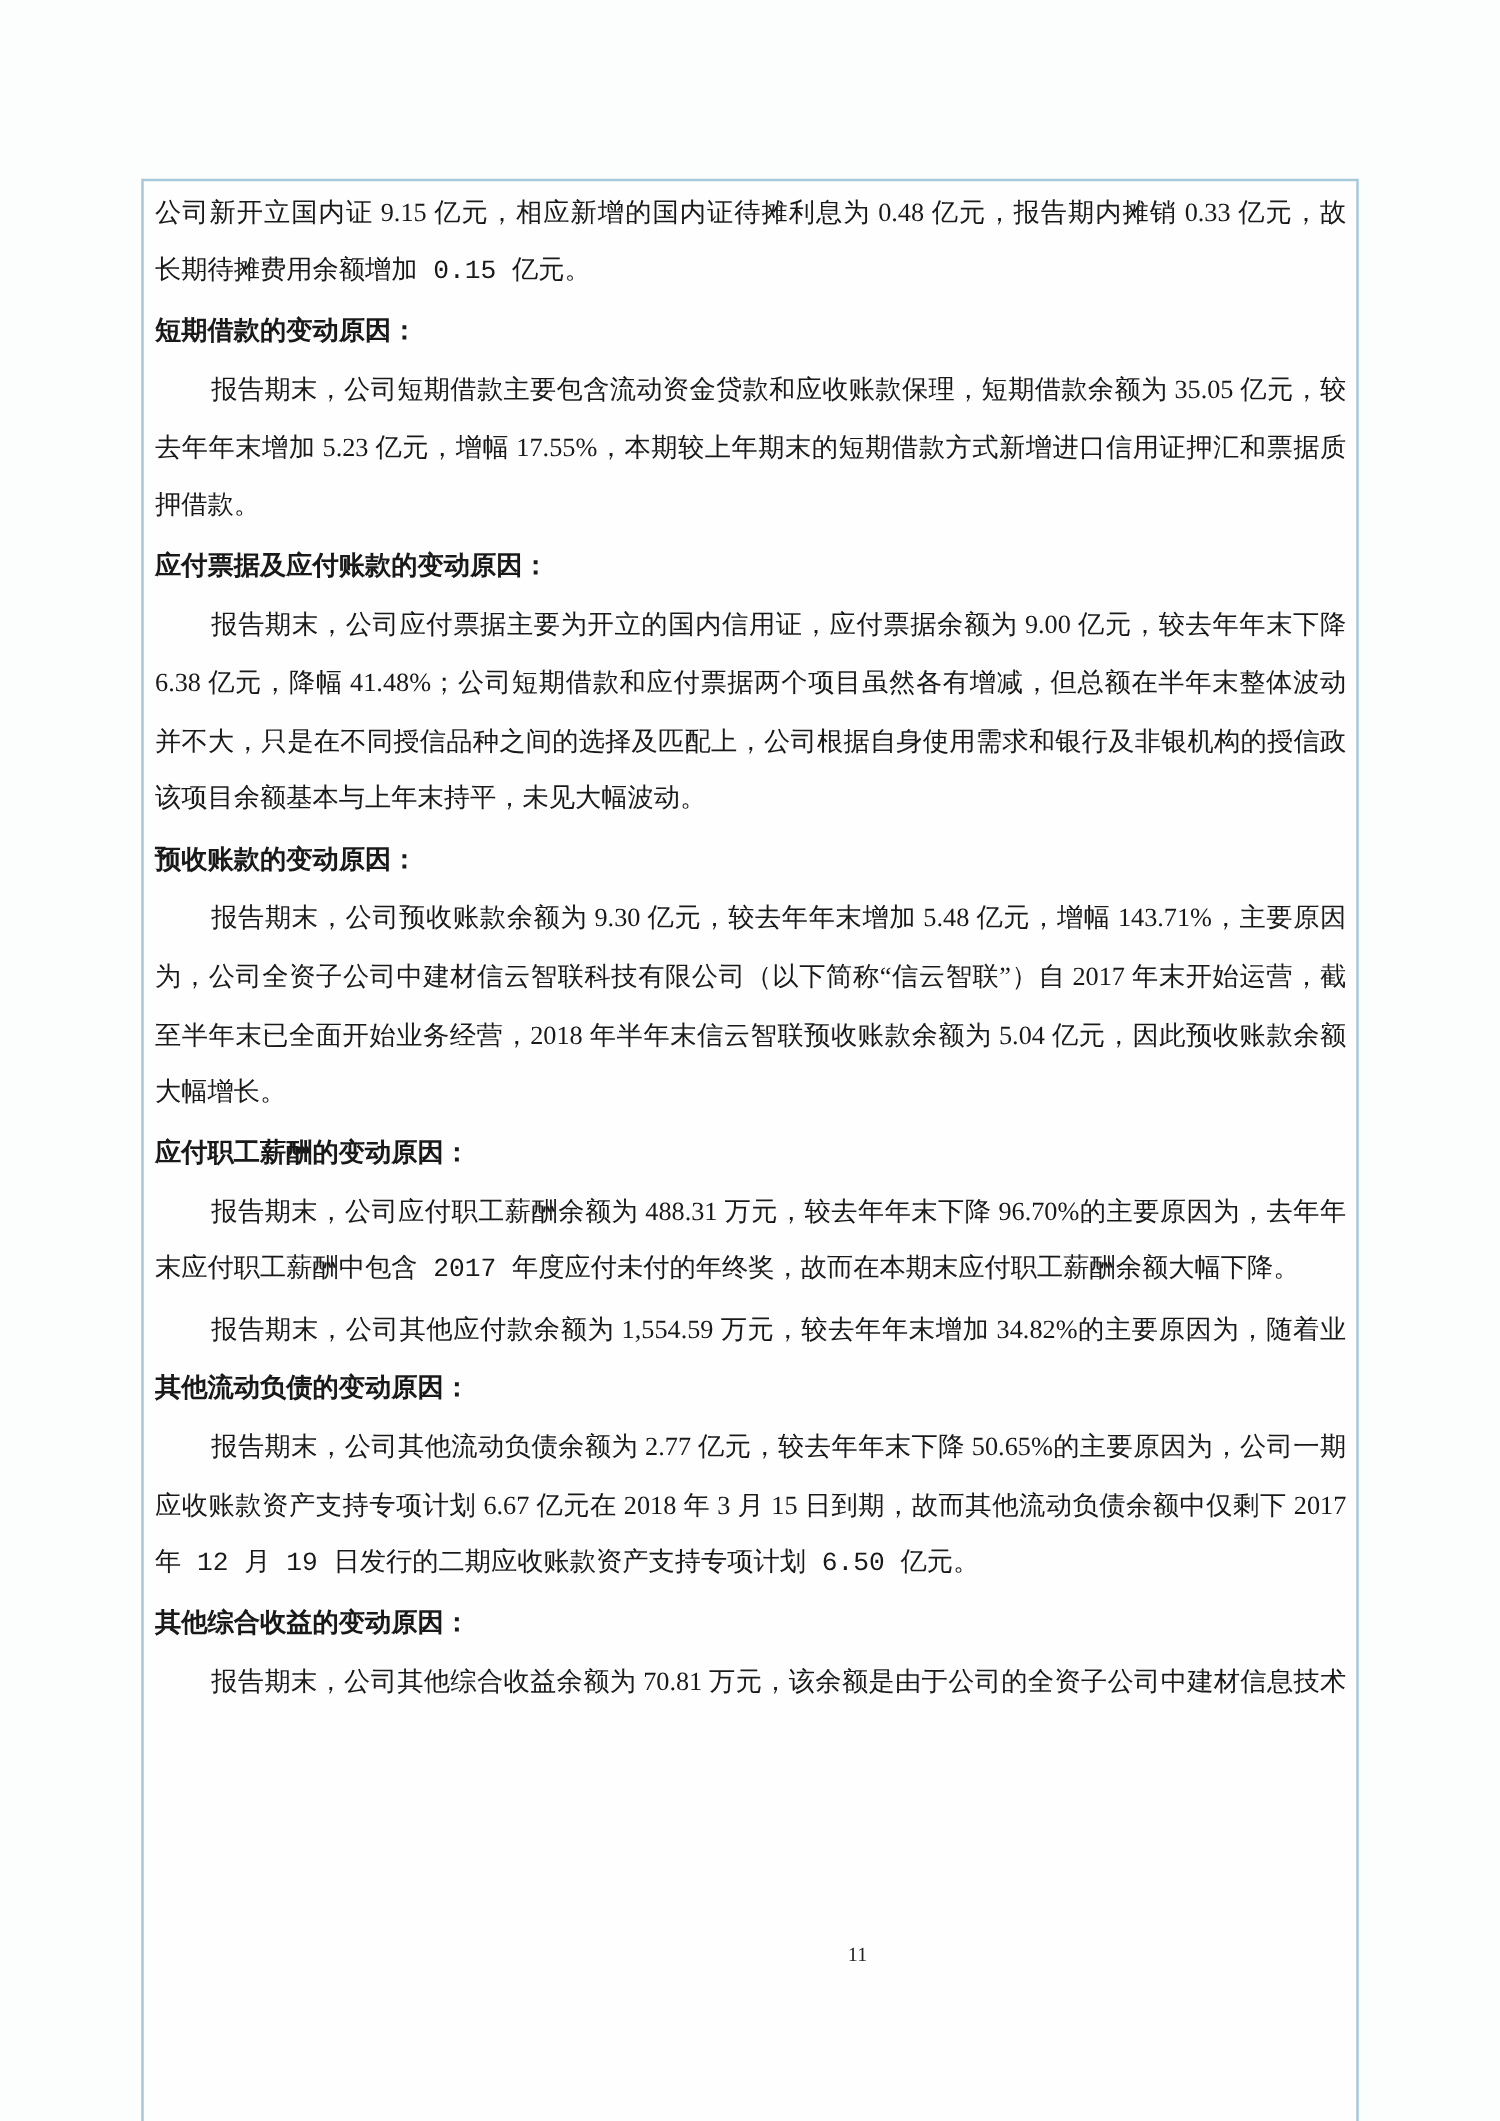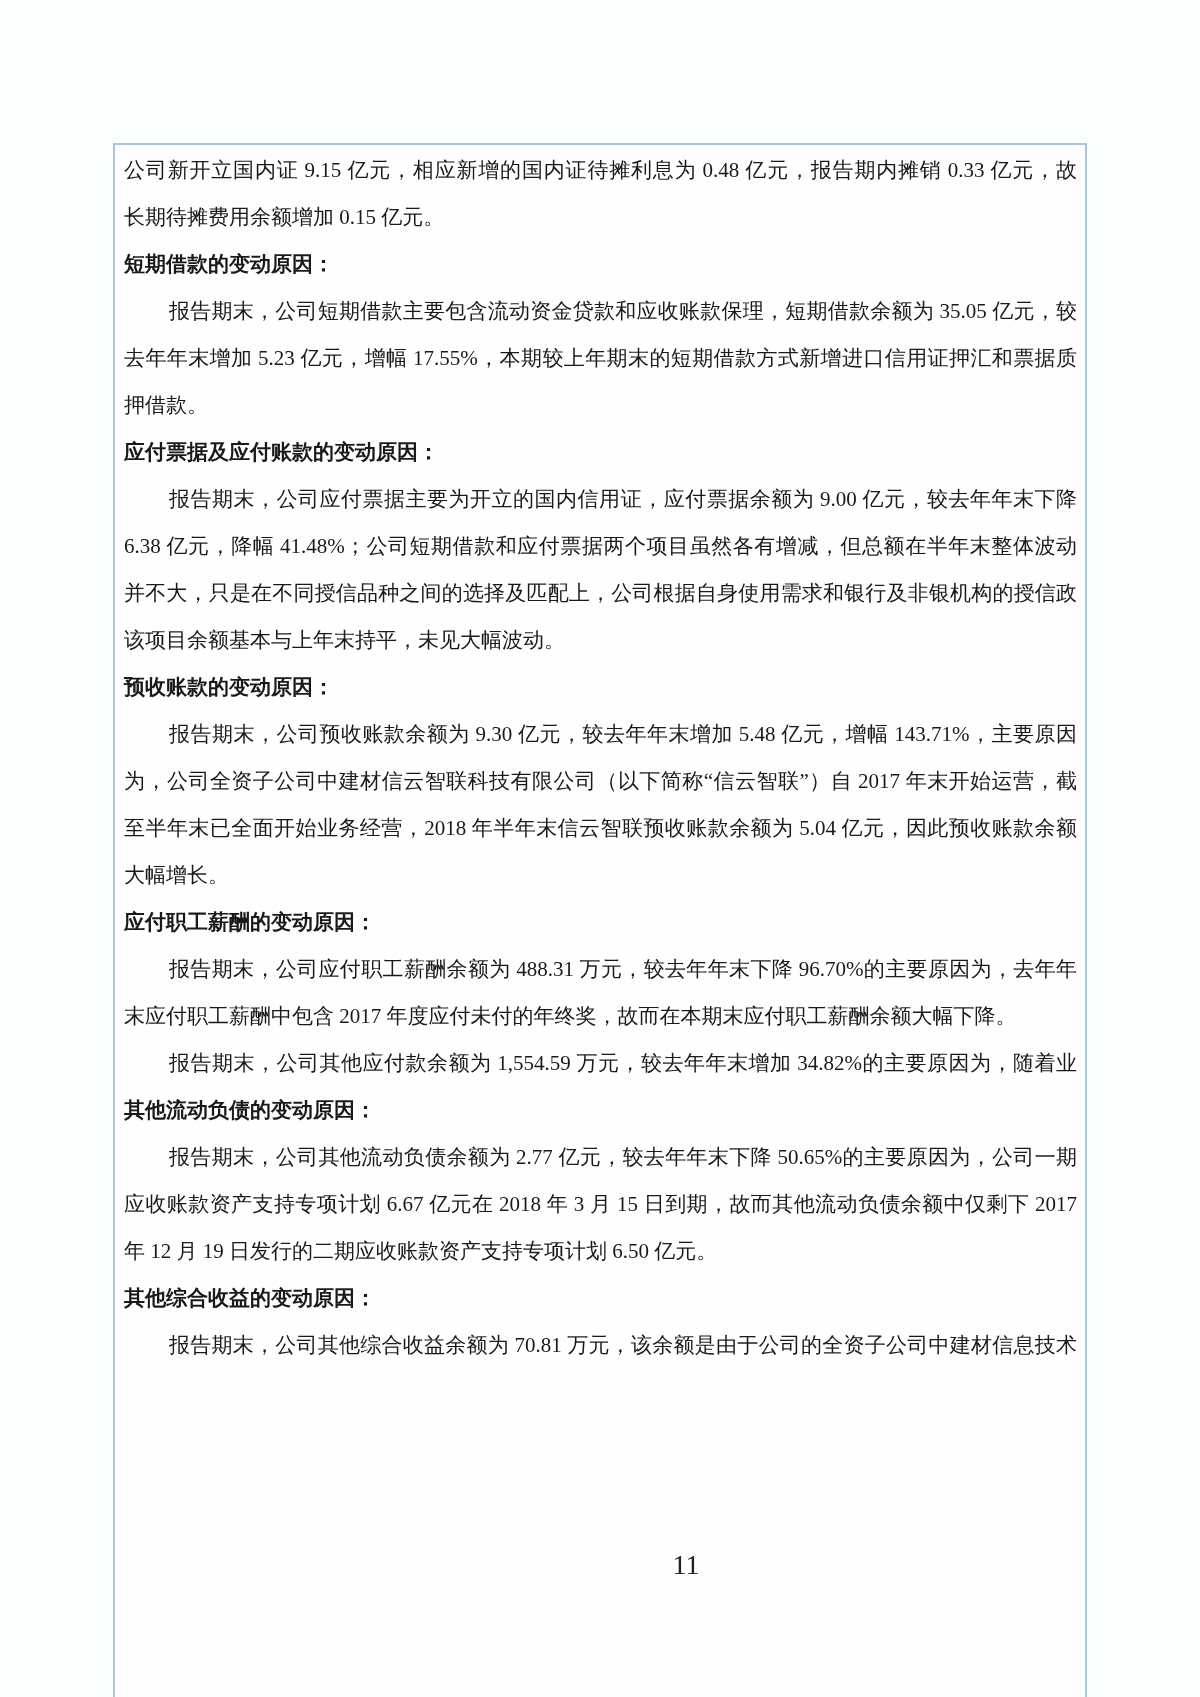--- a/index.html
+++ b/index.html
@@ -31,37 +31,38 @@
     color: #191919;
     text-align: justify;
     text-justify: inter-ideograph;
   }
   .line.full {
     text-align-last: justify;
     -moz-text-align-last: justify;
   }
   .line.end {
     text-align-last: left;
+    font-family: Liberation Mono, monospace;
     -moz-text-align-last: left;
   }
   .line.heading {
     font-weight: 700;
     text-align-last: left;
     -moz-text-align-last: left;
   }
   .line.ind {
     text-indent: 45px;
   }
   .page-number {
     position: absolute;
     left: 650px;
     top: 1548px;
     width: 72px;
     text-align: center;
-    font-size: 28px;
+    font-size: 16px;
     line-height: 34px;
     color: #222222;
     font-family: "Liberation Serif", "DejaVu Serif", serif;
   }
 </style>
 </head>
 <body>
 
 <div class="content-box">
   <div>

